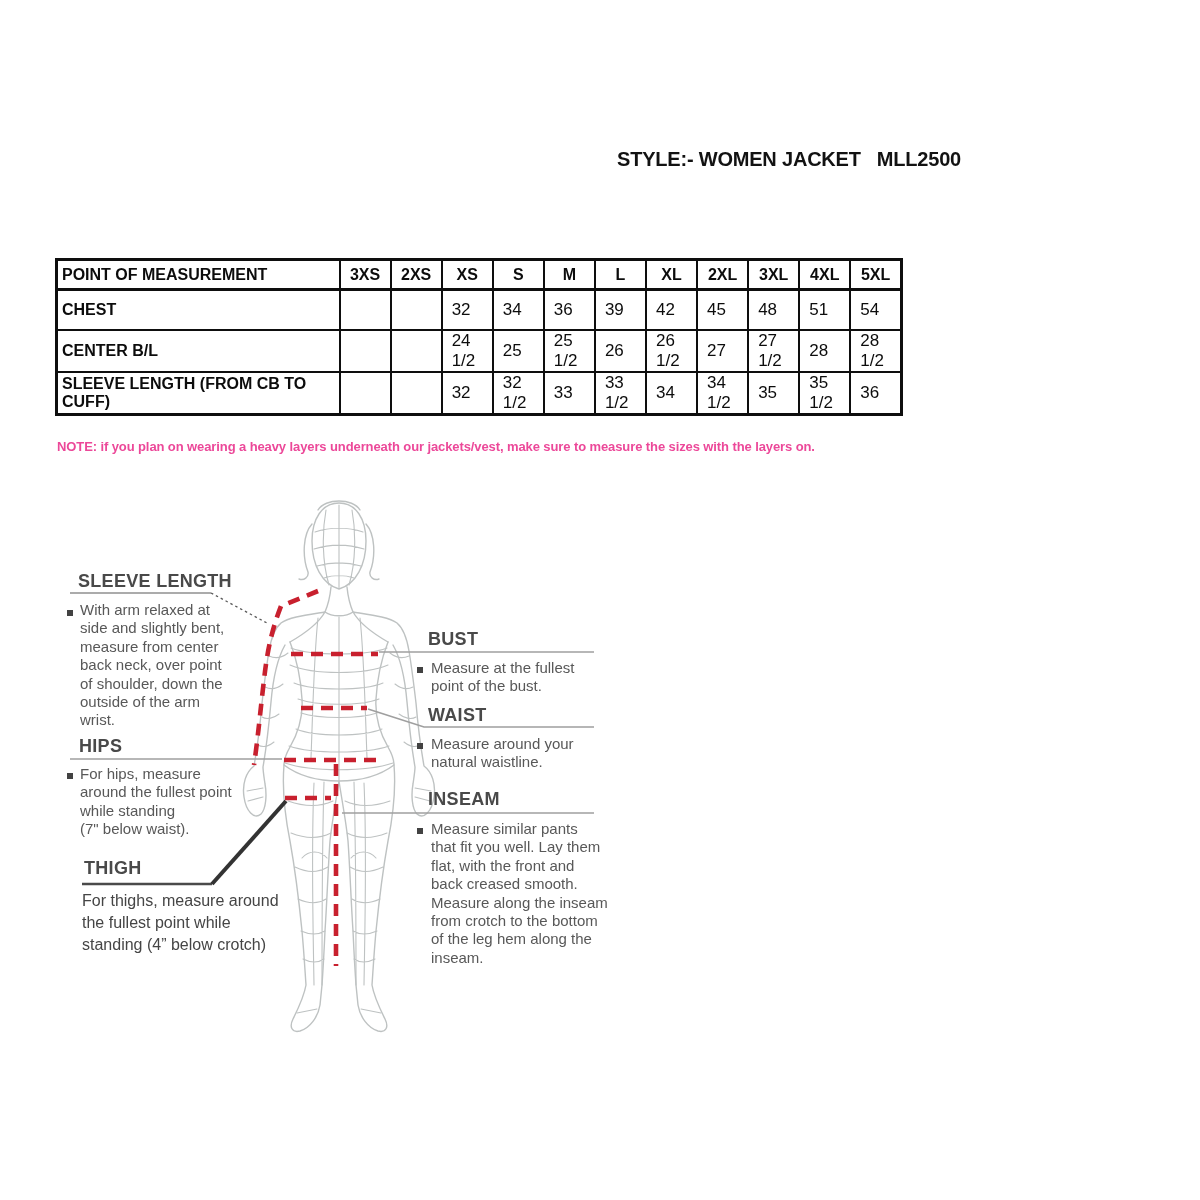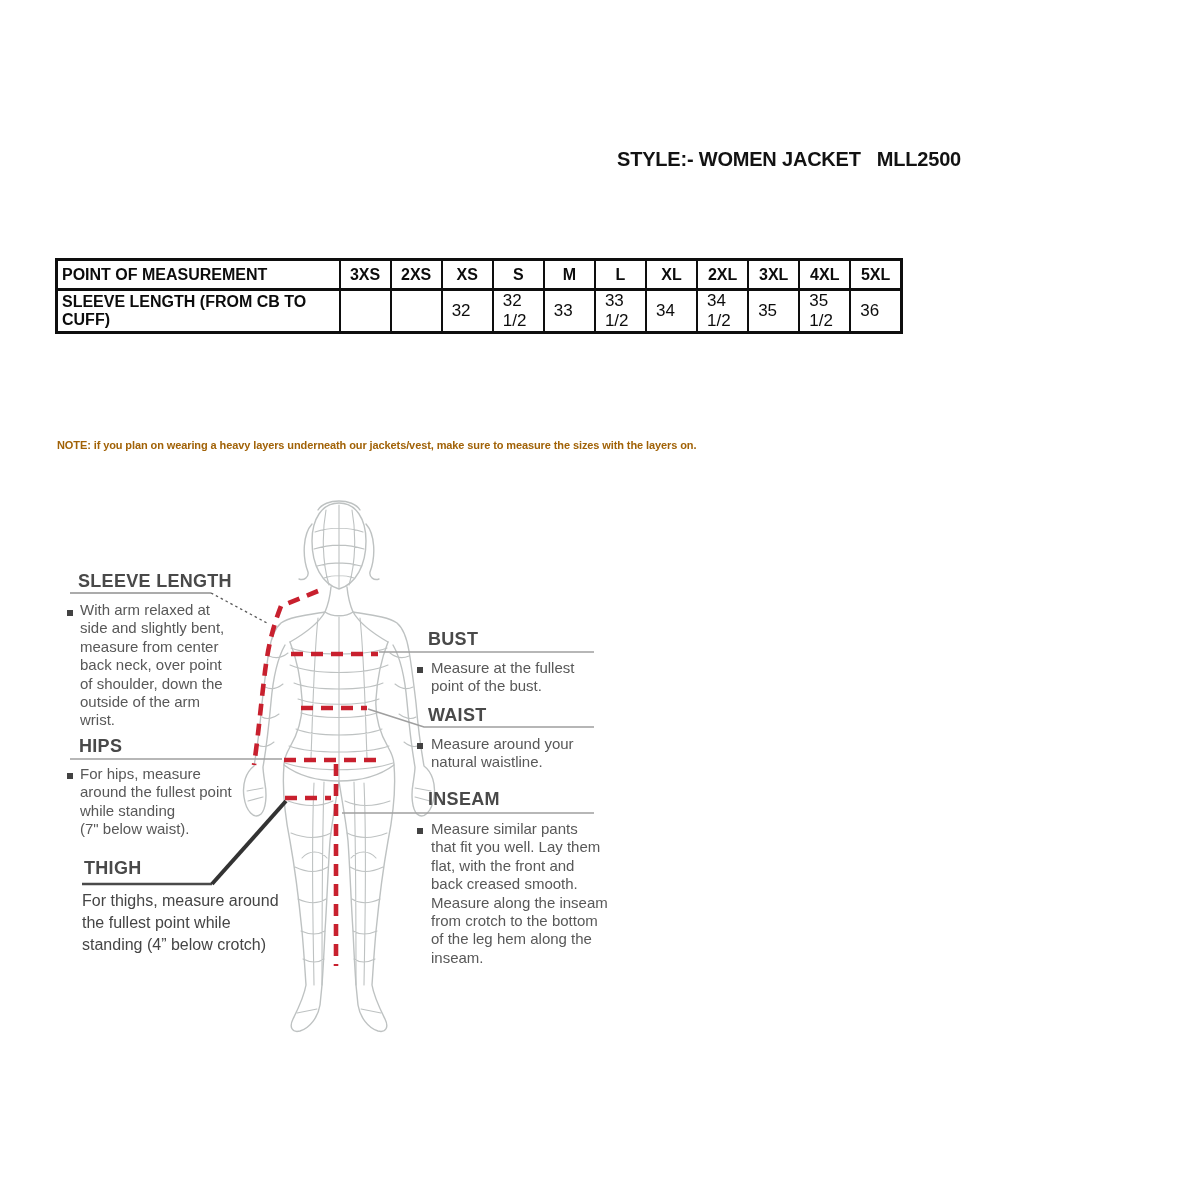--- a/index.html
+++ b/index.html
@@ -7,21 +7,21 @@
 
   .doc-title{position:absolute;left:617px;top:148px;font-size:20px;font-weight:bold;color:#121212;white-space:pre;letter-spacing:-0.2px;}
 
   table.size-table{position:absolute;left:55px;top:258px;width:848px;border-collapse:collapse;table-layout:fixed;color:#0c0c0c;border:3px solid #0e0e0e;}
   table.size-table th,table.size-table td{border:2px solid #0e0e0e;padding:0;overflow:hidden;}
   table.size-table thead th{border-bottom:3px solid #0e0e0e;font-weight:bold;height:27px;text-align:center;font-size:16px;}
   table.size-table thead th.poml{text-align:left;padding-left:4px;font-size:16px;}
   table.size-table td{height:38px;font-size:17px;text-align:left;padding-left:9px;font-weight:normal;vertical-align:middle;}
   table.size-table td.rowlabel{font-weight:bold;padding-left:4px;font-size:16px;}
 
-  .note{position:absolute;left:57px;top:439px;font-size:11px;font-weight:bold;color:#a16207;letter-spacing:-0.1px;white-space:nowrap;}
+  .note{position:absolute;left:57px;top:439px;font-size:13px;font-weight:bold;color:#ec4899;letter-spacing:-0.1px;white-space:nowrap;}
 
   .figure-svg{position:absolute;left:40px;top:470px;width:640px;height:590px;}
 
   .dg-h{position:absolute;font-size:18px;font-weight:bold;color:#494949;letter-spacing:0.3px;white-space:nowrap;}
   .dg-d{position:absolute;font-size:15px;line-height:18.4px;color:#585858;}
   .dg-d .line{white-space:nowrap;}
   .dg-d.thigh-text{font-size:16px;line-height:22px;color:#454545;}
   .blt{position:absolute;width:6px;height:6px;background:#424242;}
 </style>
 </head>
@@ -54,20 +54,48 @@
       <th>M</th>
       <th>L</th>
       <th>XL</th>
       <th>2XL</th>
       <th>3XL</th>
       <th>4XL</th>
       <th>5XL</th>
     </tr>
   </thead>
   <tbody>
+    <tr>
+      <td class="rowlabel">CHEST</td>
+      <td></td>
+      <td></td>
+      <td>32</td>
+      <td>34</td>
+      <td>36</td>
+      <td>39</td>
+      <td>42</td>
+      <td>45</td>
+      <td>48</td>
+      <td>51</td>
+      <td>54</td>
+    </tr>
+    <tr>
+      <td class="rowlabel">CENTER B/L</td>
+      <td></td>
+      <td></td>
+      <td>24 1/2</td>
+      <td>25</td>
+      <td>25 1/2</td>
+      <td>26</td>
+      <td>26 1/2</td>
+      <td>27</td>
+      <td>27 1/2</td>
+      <td>28</td>
+      <td>28 1/2</td>
+    </tr>
     <tr>
       <td class="rowlabel">SLEEVE LENGTH (FROM CB TO CUFF)</td>
       <td></td>
       <td></td>
       <td>32</td>
       <td>32 1/2</td>
       <td>33</td>
       <td>33 1/2</td>
       <td>34</td>
       <td>34 1/2</td>

